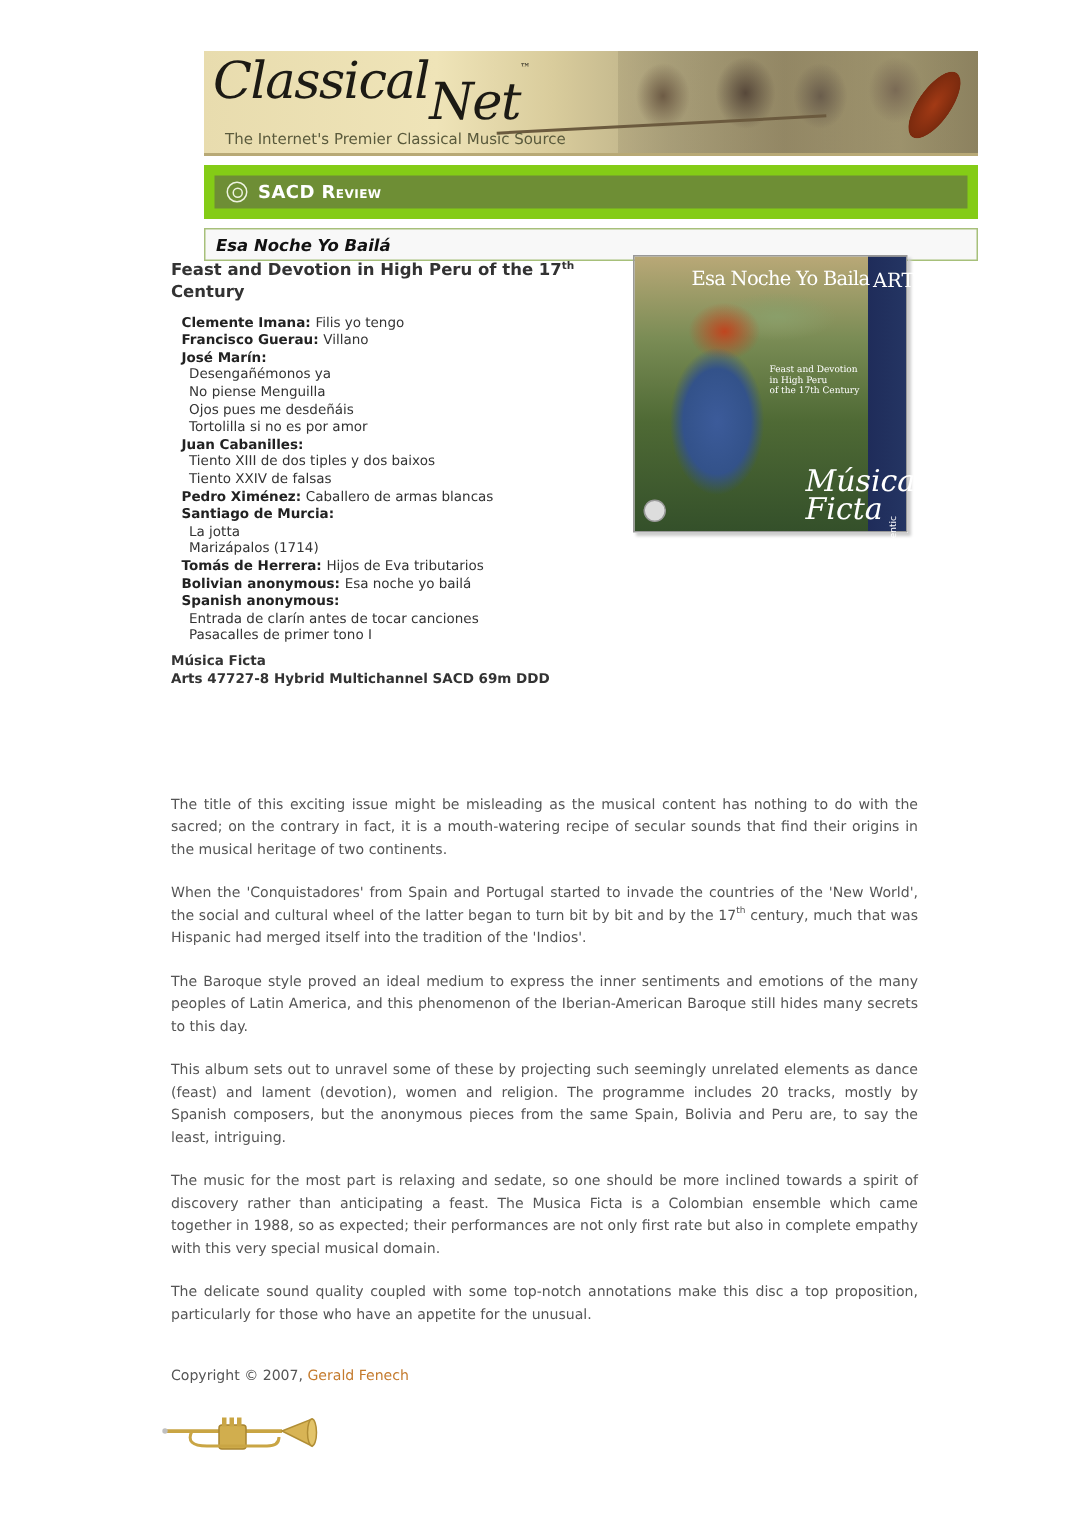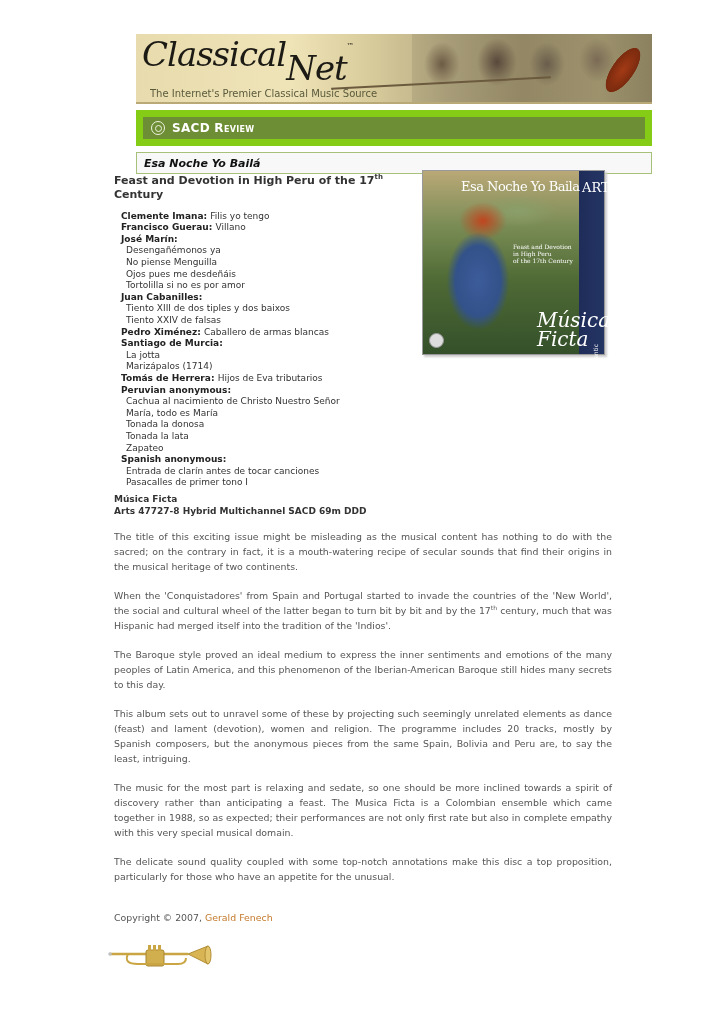--- a/index.html
+++ b/index.html
@@ -115,27 +115,21 @@
     <div><span class="comp">Juan Cabanilles</span><span class="comp">:</span>
       <div class="work">Tiento XIII de dos tiples y dos baixos</div>
       <div class="work">Tiento XXIV de falsas</div>
     </div>
     <div><span class="comp">Pedro Ximénez</span><span class="comp">: </span><span>Caballero de armas blancas</span></div>
     <div><span class="comp">Santiago de Murcia</span><span class="comp">:</span>
       <div class="work">La jotta</div>
       <div class="work">Marizápalos (1714)</div>
     </div>
     <div><span class="comp">Tomás de Herrera</span><span class="comp">: </span><span>Hijos de Eva tributarios</span></div>
-    <div><span class="comp">Peruvian anonymous</span><span class="comp">:</span>
-      <div class="work">Cachua al nacimiento de Christo Nuestro Señor</div>
-      <div class="work">María, todo es María</div>
-      <div class="work">Tonada la donosa</div>
-      <div class="work">Tonada la lata</div>
-      <div class="work">Zapateo</div>
-    </div>
+    <div><span class="comp">Bolivian anonymous</span><span class="comp">: </span><span>Esa noche yo bailá</span></div>
     <div><span class="comp">Spanish anonymous</span><span class="comp">:</span>
       <div class="work">Entrada de clarín antes de tocar canciones</div>
       <div class="work">Pasacalles de primer tono I</div>
     </div>
   </div>
 
   <div class="credits">
     <div>Música Ficta</div>
     <div>Arts 47727-8 Hybrid Multichannel SACD 69m DDD</div>
   </div>

